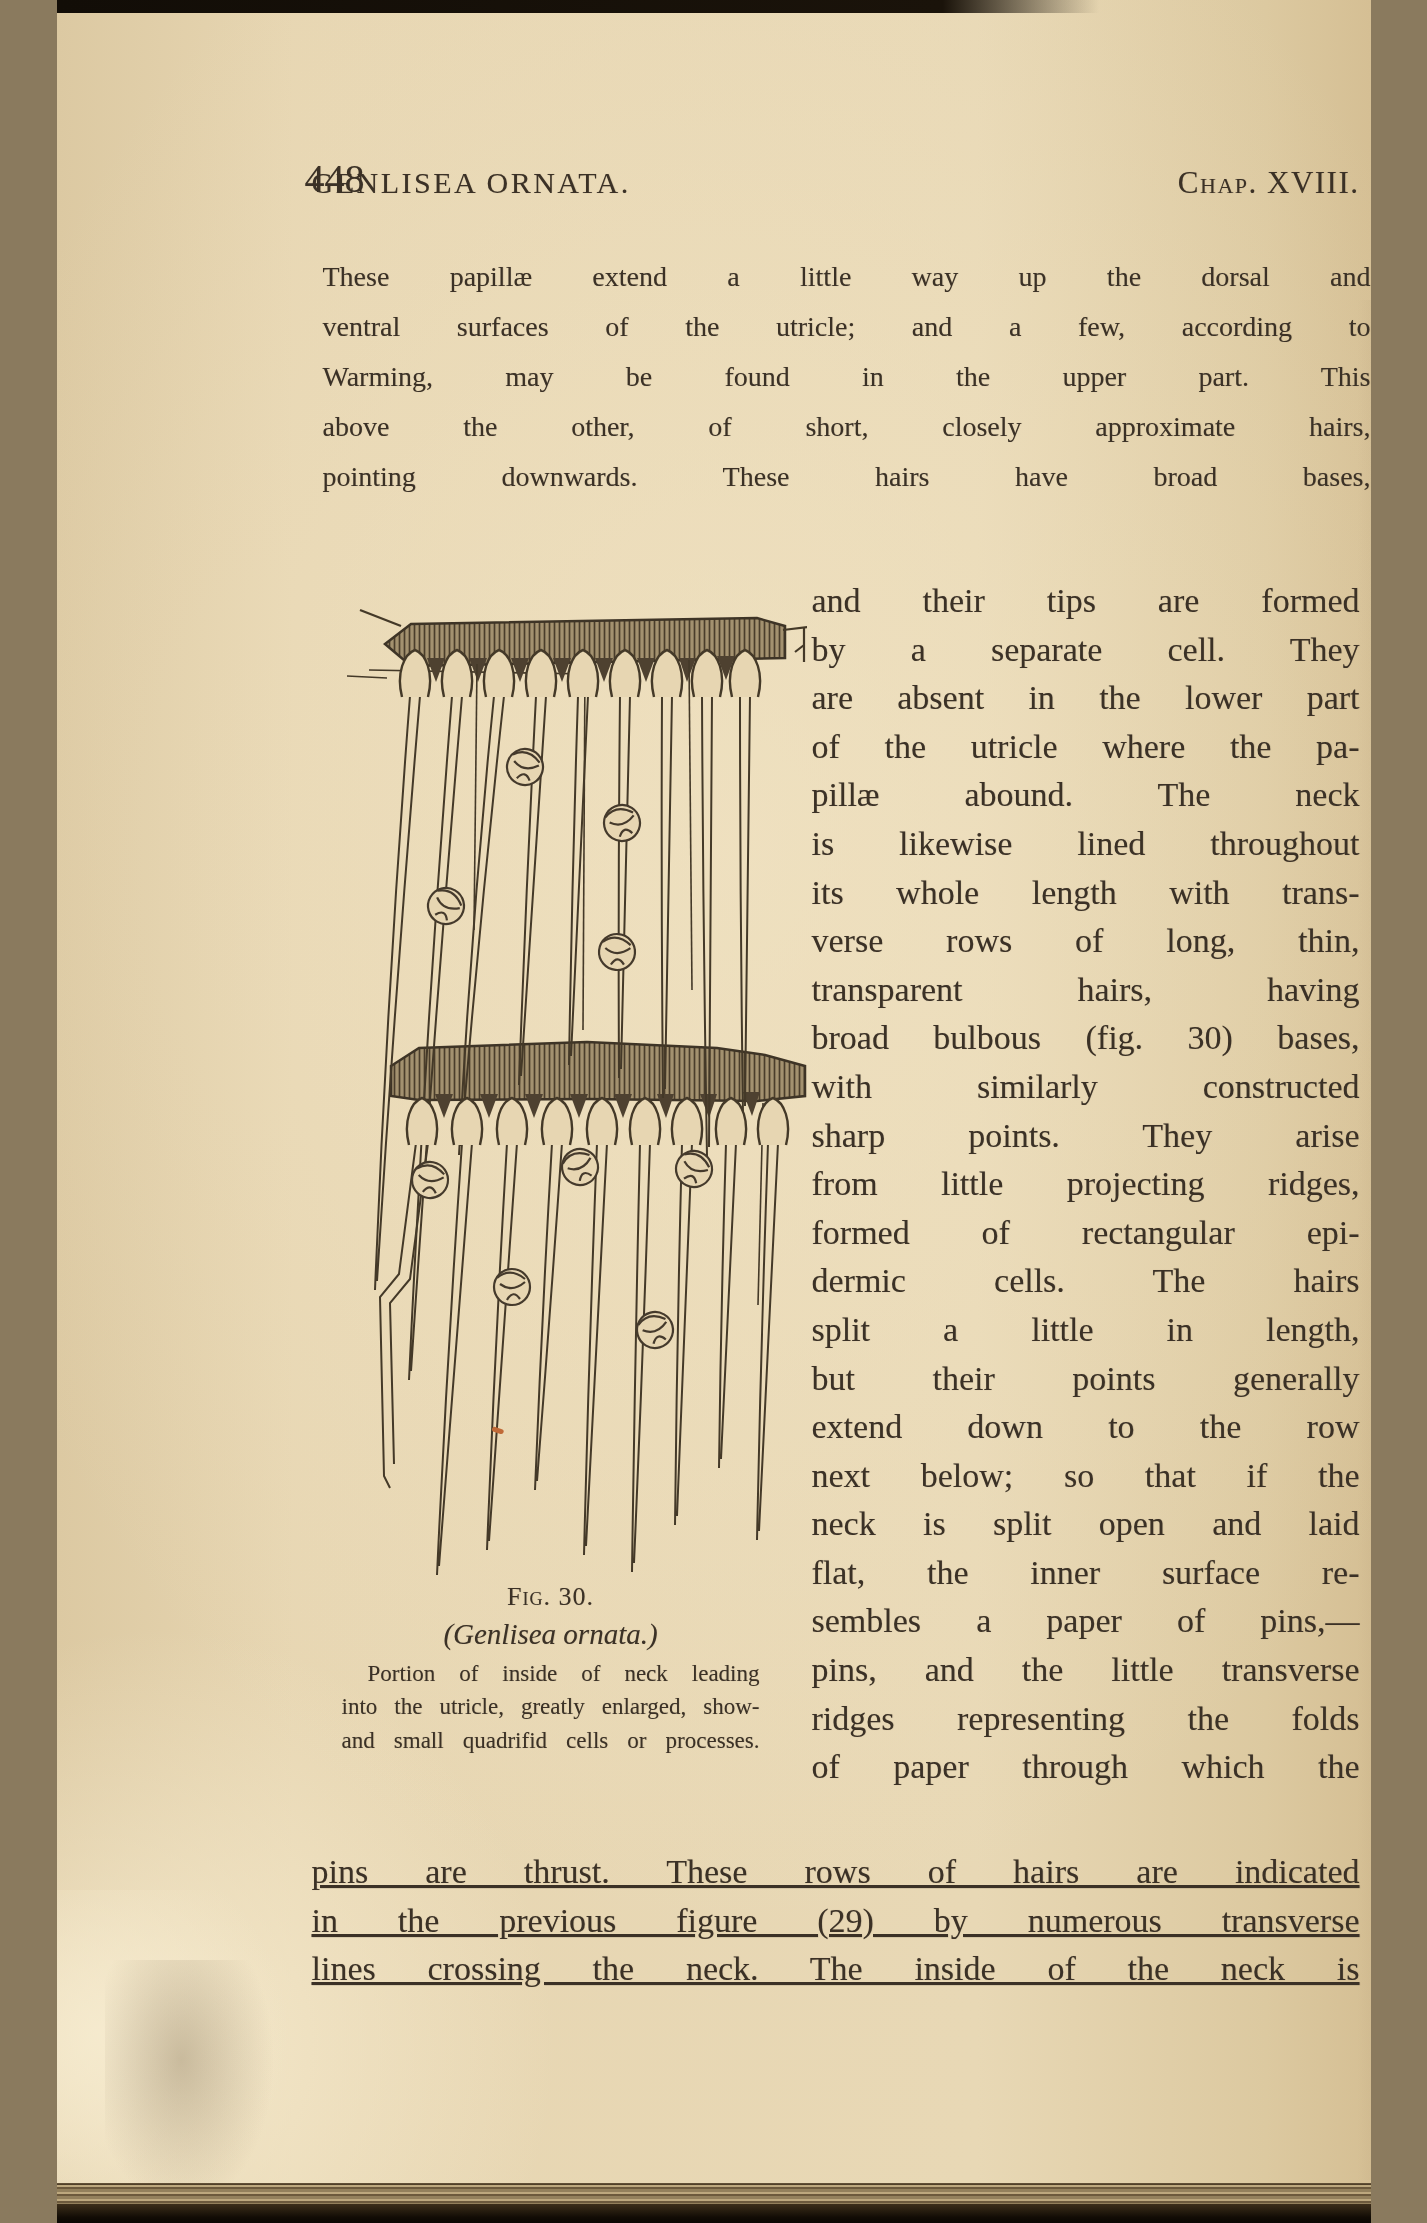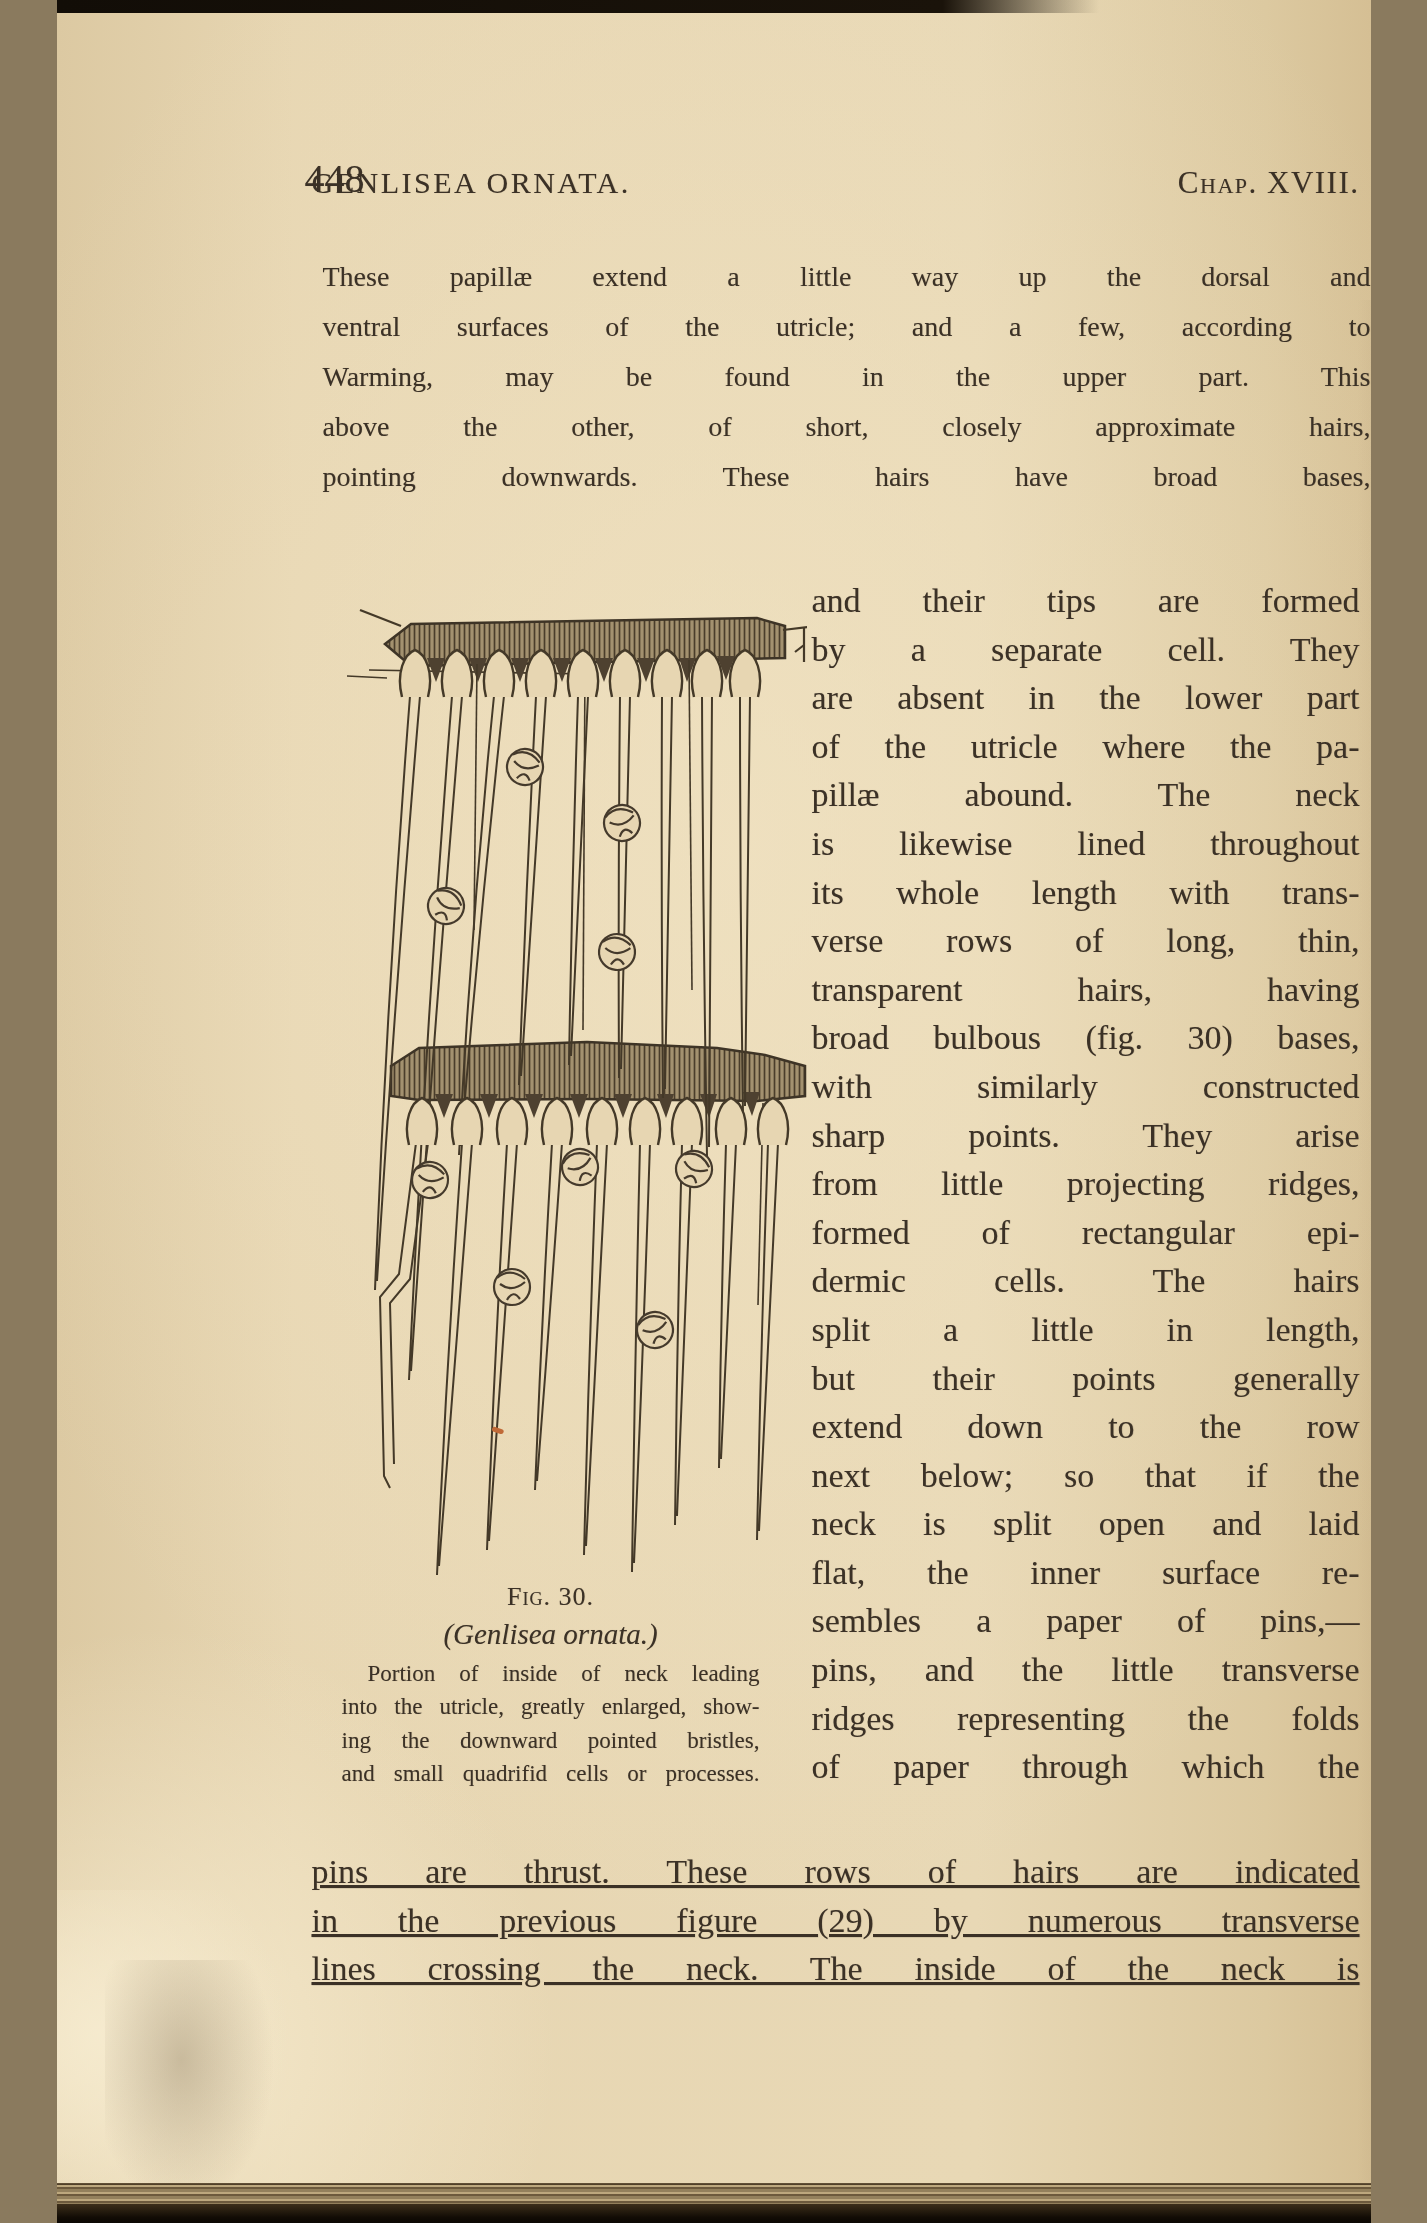--- a/index.html
+++ b/index.html
@@ -183,21 +183,20 @@
     </g>
 
     <rect x="205" y="828" width="12" height="5" rx="2.5" fill="#c06a38" transform="rotate(18 211 830)"></rect>
   </svg>
 
   <div class="figlabel">Fig. 30.</div>
   <div class="figspecies">(Genlisea ornata.)</div>
   <div class="figcaption">
       <div class="cap-line">Portion of inside of neck leading</div>
       <div class="cap-line">into the utricle, greatly enlarged, show-</div>
-      <div class="cap-line">ing the downward pointed bristles,</div>
       <div class="cap-line">and small quadrifid cells or processes.</div>
     </div>
 
   <div class="para-col">
       <div class="jline">and their tips are formed</div>
       <div class="jline">by a separate cell. They</div>
       <div class="jline">are absent in the lower part</div>
       <div class="jline">of the utricle where the pa-</div>
       <div class="jline">pillæ abound. The neck</div>
       <div class="jline">is likewise lined throughout</div>

